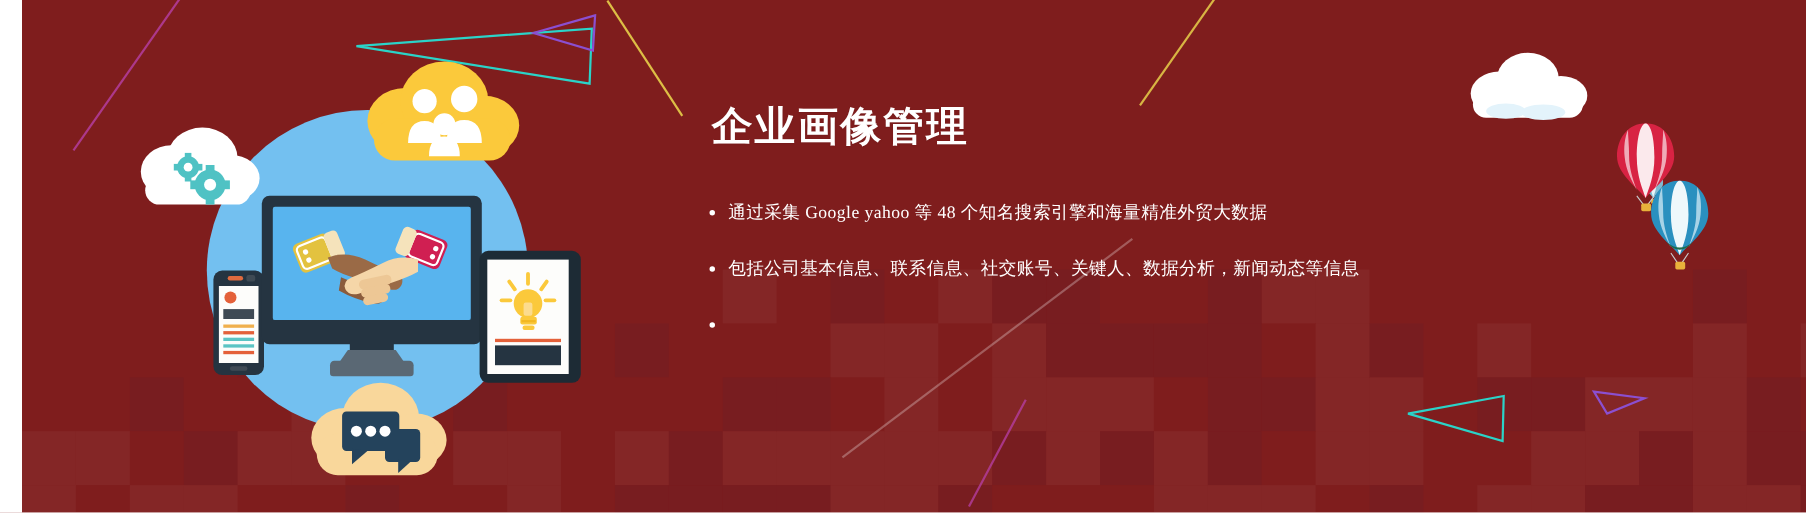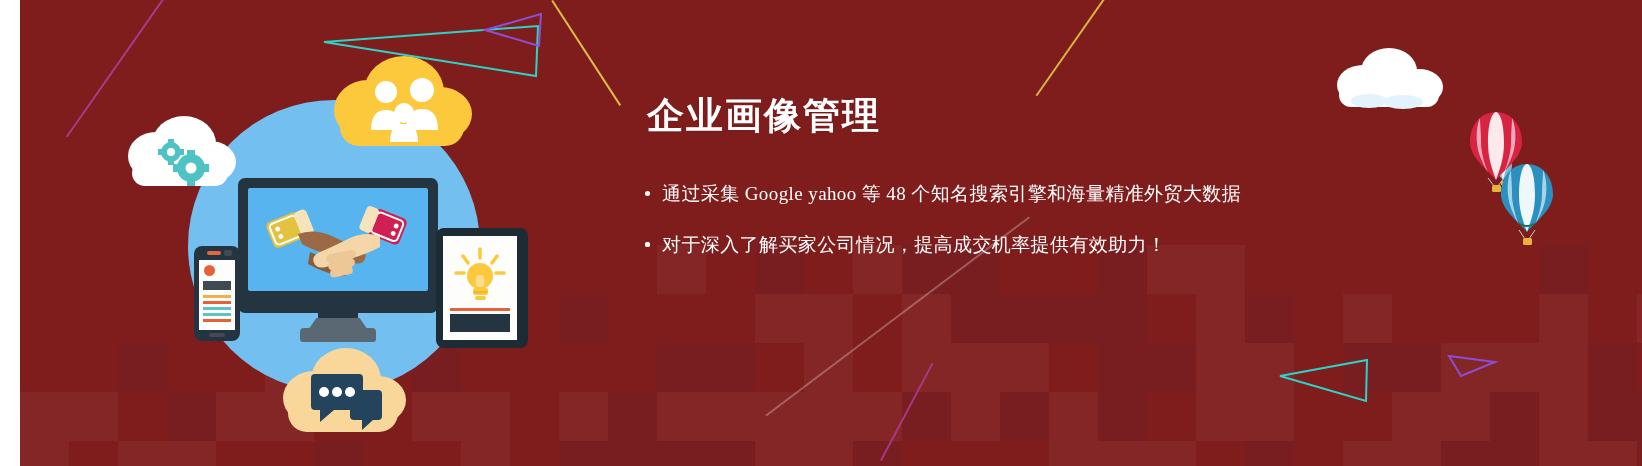--- a/index.html
+++ b/index.html
@@ -137,21 +137,21 @@
     font-weight: bold;
     color: #ffffff;
     letter-spacing: 2px;
     margin: 0 0 42px 2px;
     line-height: 1.1;
     text-shadow: 0 1px 2px rgba(0,0,0,0.08);
   }
   .bullet {
     position: relative;
     color: #ffffff;
-    font-size: 19px;
+    font-size: 16px;
     line-height: 30px;
     margin-bottom: 21px;
     padding-left: 17px;
     letter-spacing: 0.4px;
     font-weight: 400;
   }
   .bullet .dot {
     position: absolute;
     left: 0;
     top: 12px;
@@ -479,21 +479,21 @@
   <div id="text-col">
     <h1 id="title">企业画像管理</h1>
 
     <div class="bullet">
       <span class="dot"></span>
       <span>通过采集 Google yahoo 等 48 个知名搜索引擎和海量精准外贸大数据</span>
     </div>
 
     <div class="bullet">
       <span class="dot"></span>
+      <span>包括公司基本信息、联系信息、社交账号、关键人、数据分析，新闻动态等信息</span>
     </div>
 
     <div class="bullet">
       <span class="dot"></span>
-      <span>对于深入了解买家公司情况，提高成交机率提供有效助力！</span>
     </div>
   </div>
 
 </div>
 
 </body></html>

